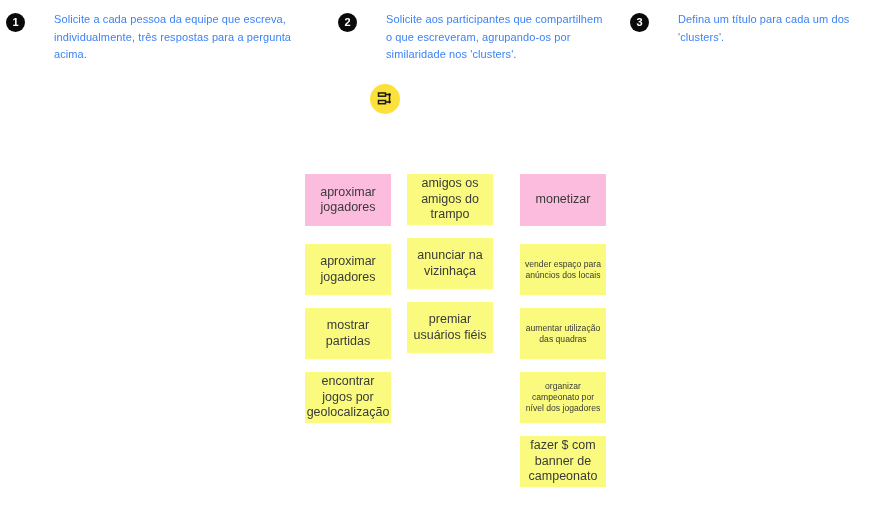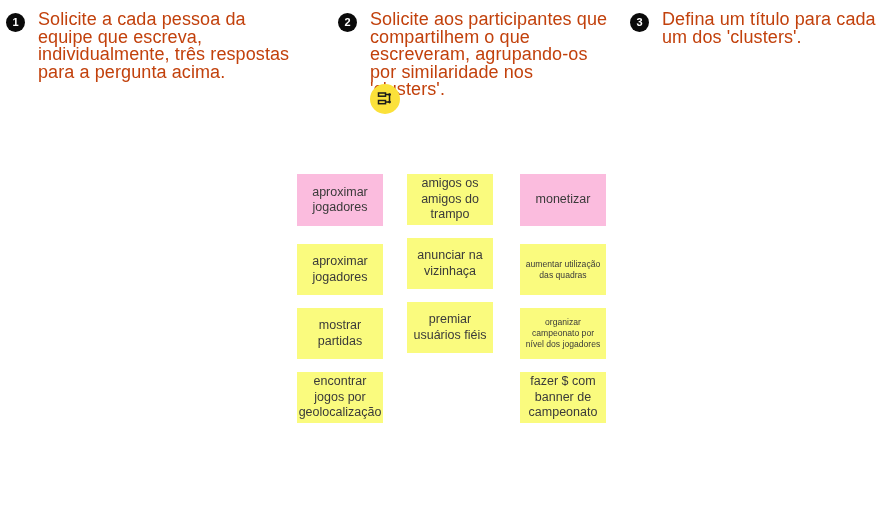--- a/index.html
+++ b/index.html
@@ -39,24 +39,24 @@
     border-radius: 50%;
     background: #0a0a0a;
     color: #ffffff;
     font-size: 11px;
     font-weight: bold;
     line-height: 19px;
     text-align: center;
     margin-top: 2px;
   }
   .instr-text {
-    margin-left: 13px;
-    font-size: 18px;
+    margin-left: 29px;
+    font-size: 11px;
     line-height: 17.5px;
-    color: #c2410c;
+    color: #3b82f6;
     letter-spacing: 0.1px;
   }
 
   .cluster-icon-wrap {
     position: absolute;
     left: 370px;
     top: 84px;
     width: 30px;
     height: 30px;
     border-radius: 50%;
@@ -71,21 +71,21 @@
   .board {
     position: absolute;
     left: 297px;
     top: 174px;
   }
   .column {
     position: absolute;
     top: 0;
     width: 86px;
   }
-  .col-1 { left: 0px; }
+  .col-1 { left: 8px; }
   .col-2 { left: 110px; }
   .col-3 { left: 223px; }
 
   .card {
     width: 86px;
     box-sizing: border-box;
     display: flex;
     align-items: center;
     justify-content: center;
     text-align: center;
@@ -154,18 +154,19 @@
   </div>
 
   <div class="column col-2">
     <div class="card card-note">amigos os amigos do trampo</div>
     <div class="card card-note">anunciar na vizinhaça</div>
     <div class="card card-note last">premiar usuários fiéis</div>
   </div>
 
   <div class="column col-3">
     <div class="card card-header">monetizar</div>
+    <div class="card card-note small">vender espaço para anúncios dos locais</div>
     <div class="card card-note small">aumentar utilização das quadras</div>
     <div class="card card-note small">organizar campeonato por nível dos jogadores</div>
     <div class="card card-note last">fazer $ com banner de campeonato</div>
   </div>
 
 </div>
 
 </body></html>

